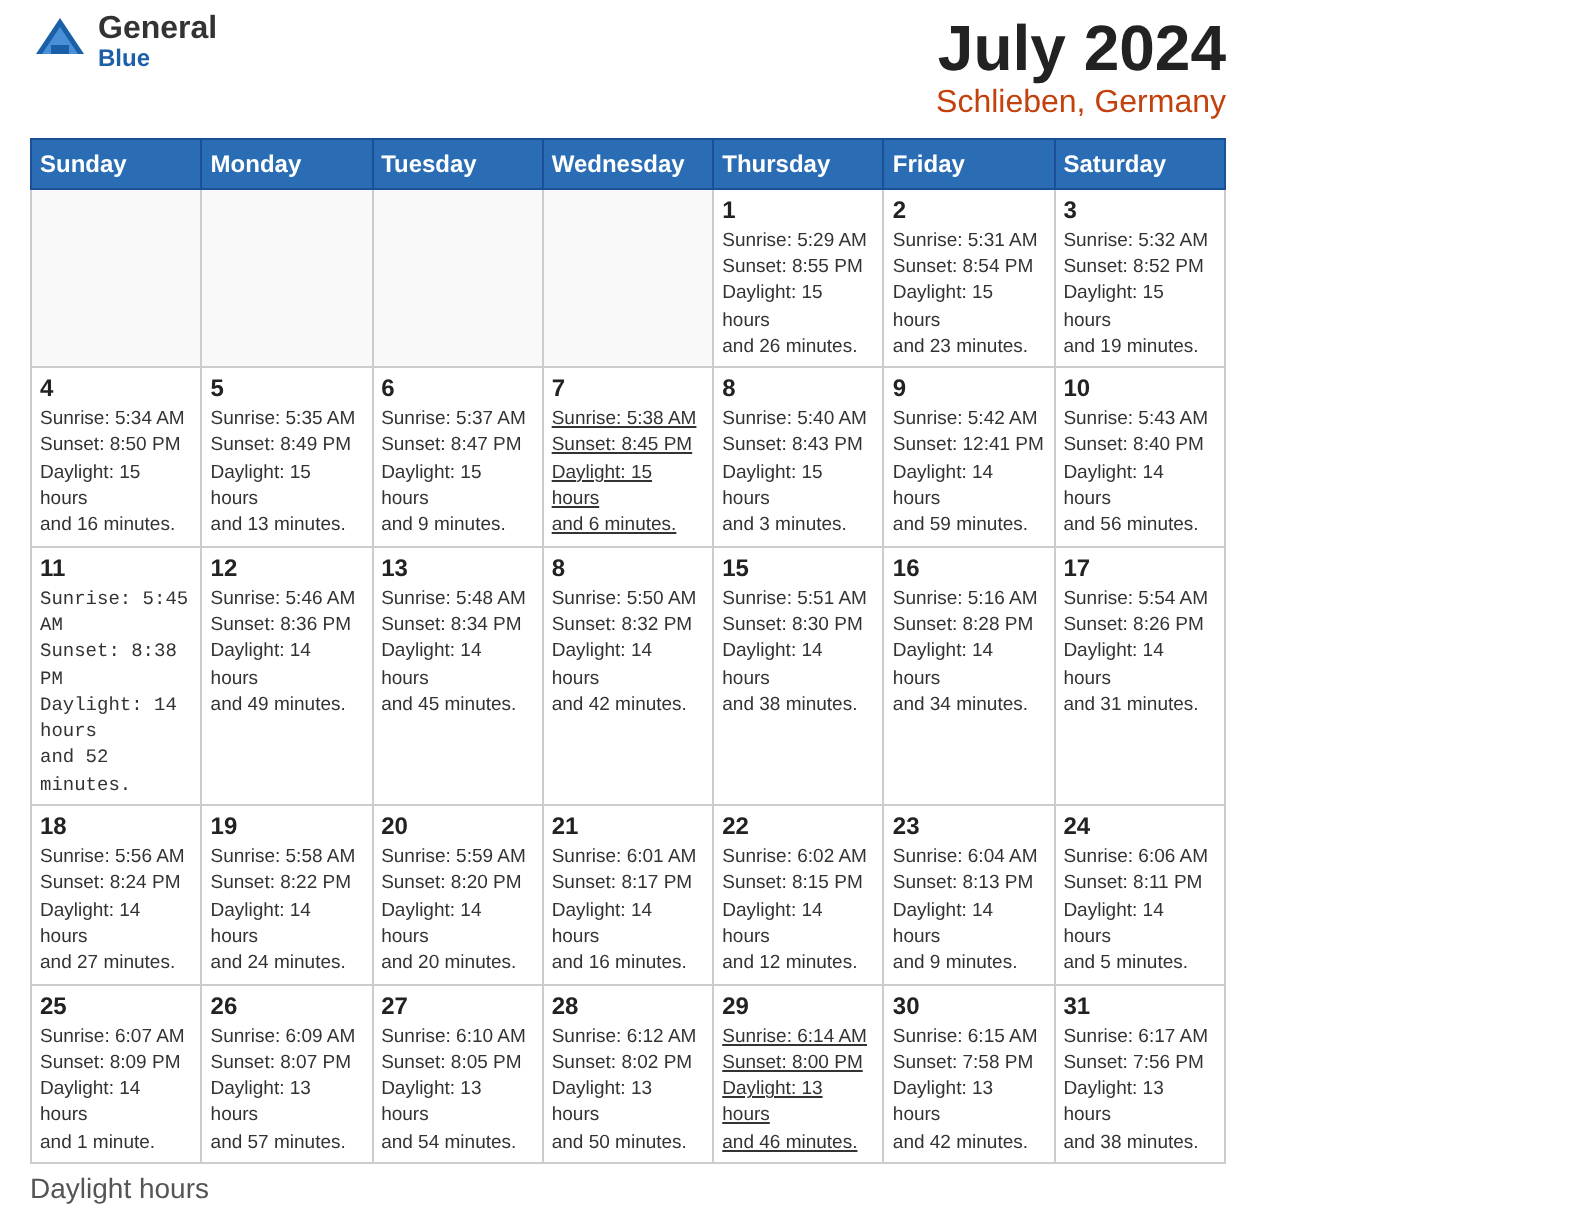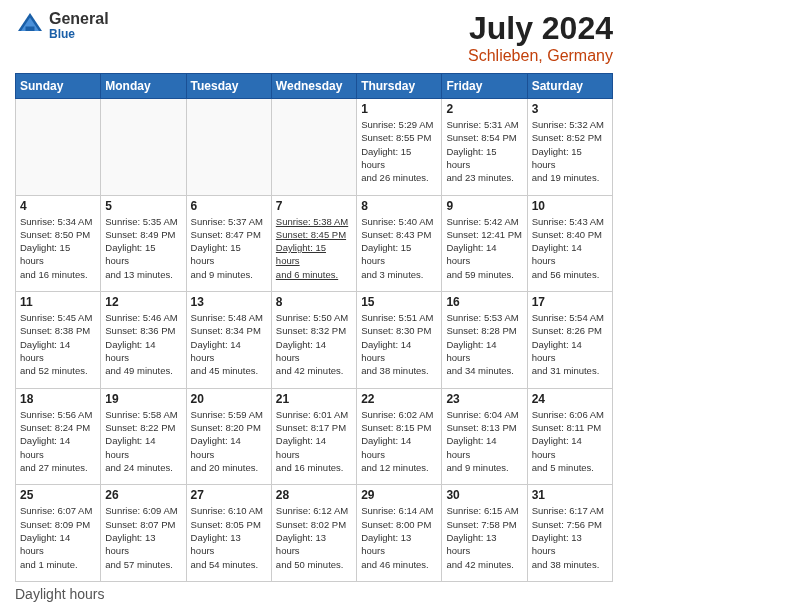--- a/index.html
+++ b/index.html
@@ -214,21 +214,21 @@
             <span class="day-num">10</span>
             <div class="day-info" style="white-space: pre-line;">Sunrise: 5:43 AM
 Sunset: 8:40 PM
 Daylight: 14 hours
 and 56 minutes.</div>
           </td>
         </tr>
         <tr>
           <td>
             <span class="day-num">11</span>
-            <div class="day-info" style="white-space: pre-line;">Sunrise: 5:45 AM
+            <div class="day-info" style="white-space: pre-line; font-family: Liberation Mono, monospace;">Sunrise: 5:45 AM
 Sunset: 8:38 PM
 Daylight: 14 hours
 and 52 minutes.</div>
           </td>
           <td>
             <span class="day-num">12</span>
             <div class="day-info" style="white-space: pre-line;">Sunrise: 5:46 AM
 Sunset: 8:36 PM
 Daylight: 14 hours
 and 49 minutes.</div>
@@ -249,21 +249,21 @@
           </td>
           <td>
             <span class="day-num">15</span>
             <div class="day-info" style="white-space: pre-line;">Sunrise: 5:51 AM
 Sunset: 8:30 PM
 Daylight: 14 hours
 and 38 minutes.</div>
           </td>
           <td>
             <span class="day-num">16</span>
-            <div class="day-info" style="white-space: pre-line;">Sunrise: 5:53 AM
+            <div class="day-info" style="white-space: pre-line;">Sunrise: 5:16 AM
 Sunset: 8:28 PM
 Daylight: 14 hours
 and 34 minutes.</div>
           </td>
           <td>
             <span class="day-num">17</span>
             <div class="day-info" style="white-space: pre-line;">Sunrise: 5:54 AM
 Sunset: 8:26 PM
 Daylight: 14 hours
 and 31 minutes.</div>
@@ -344,21 +344,21 @@
           </td>
           <td>
             <span class="day-num">28</span>
             <div class="day-info" style="white-space: pre-line;">Sunrise: 6:12 AM
 Sunset: 8:02 PM
 Daylight: 13 hours
 and 50 minutes.</div>
           </td>
           <td>
             <span class="day-num">29</span>
-            <div class="day-info" style="white-space: pre-line;">Sunrise: 6:14 AM
+            <div class="day-info" style="white-space: pre-line; text-decoration: underline;">Sunrise: 6:14 AM
 Sunset: 8:00 PM
 Daylight: 13 hours
 and 46 minutes.</div>
           </td>
           <td>
             <span class="day-num">30</span>
             <div class="day-info" style="white-space: pre-line;">Sunrise: 6:15 AM
 Sunset: 7:58 PM
 Daylight: 13 hours
 and 42 minutes.</div>

